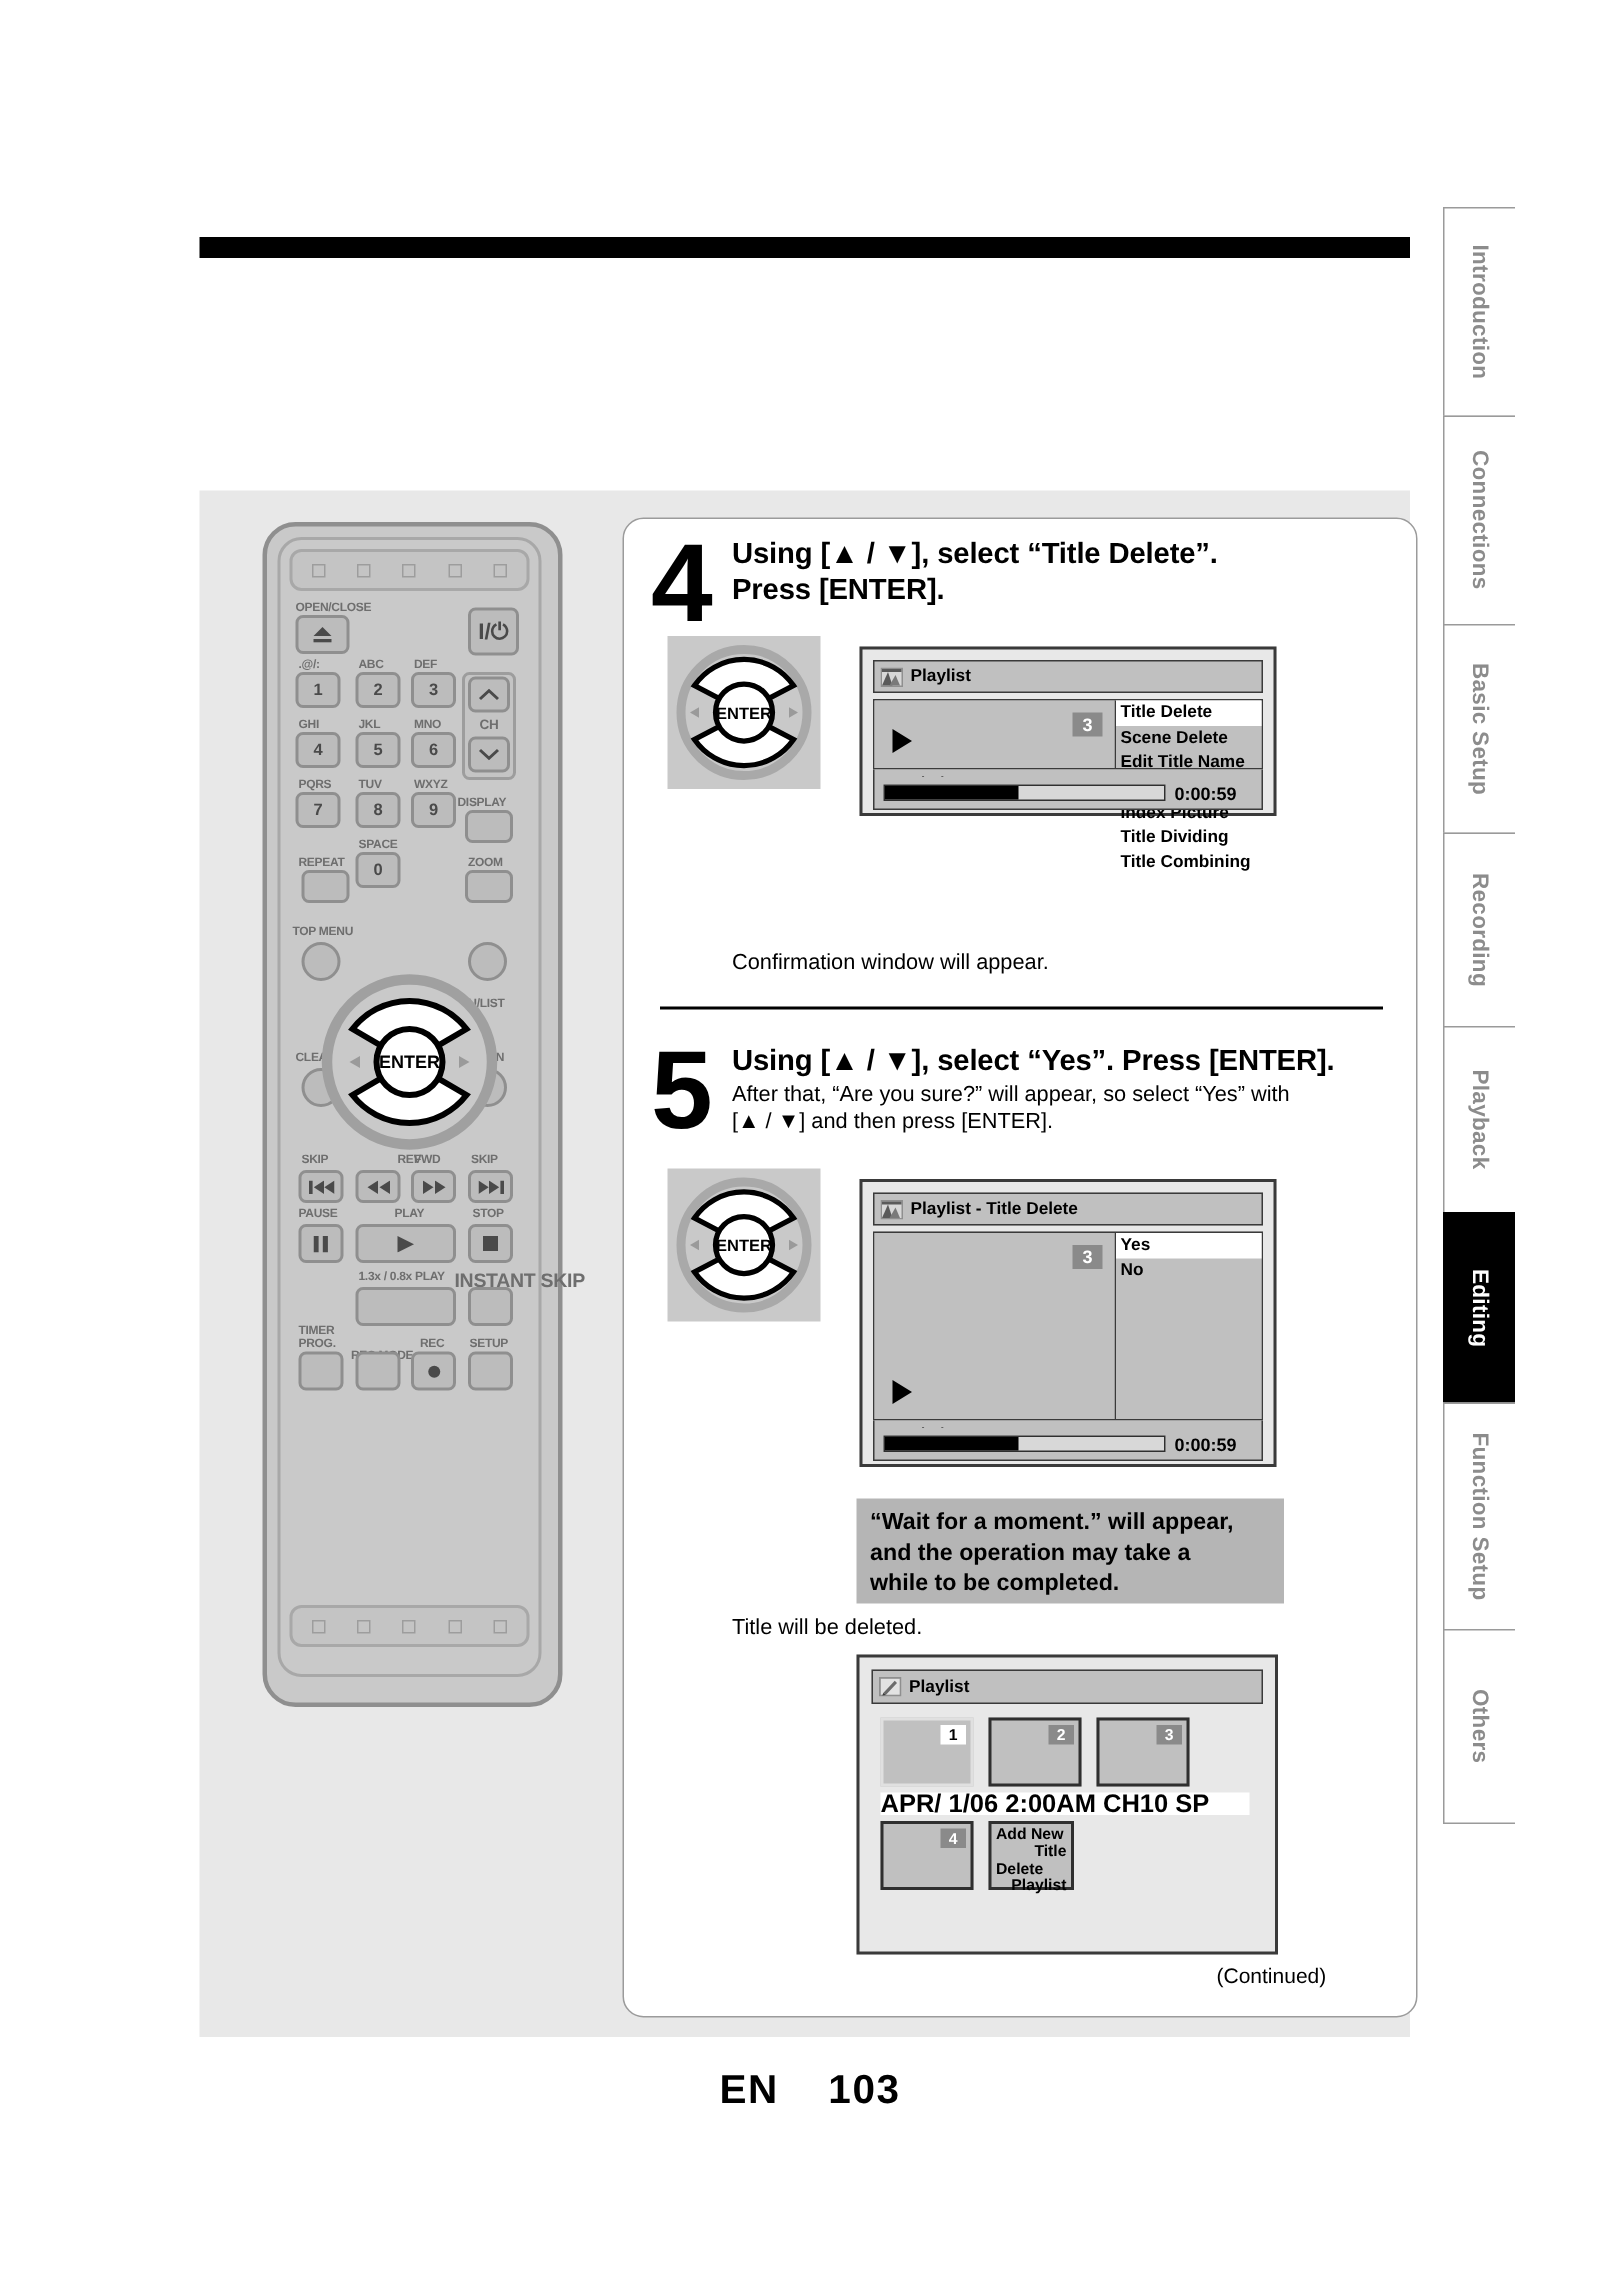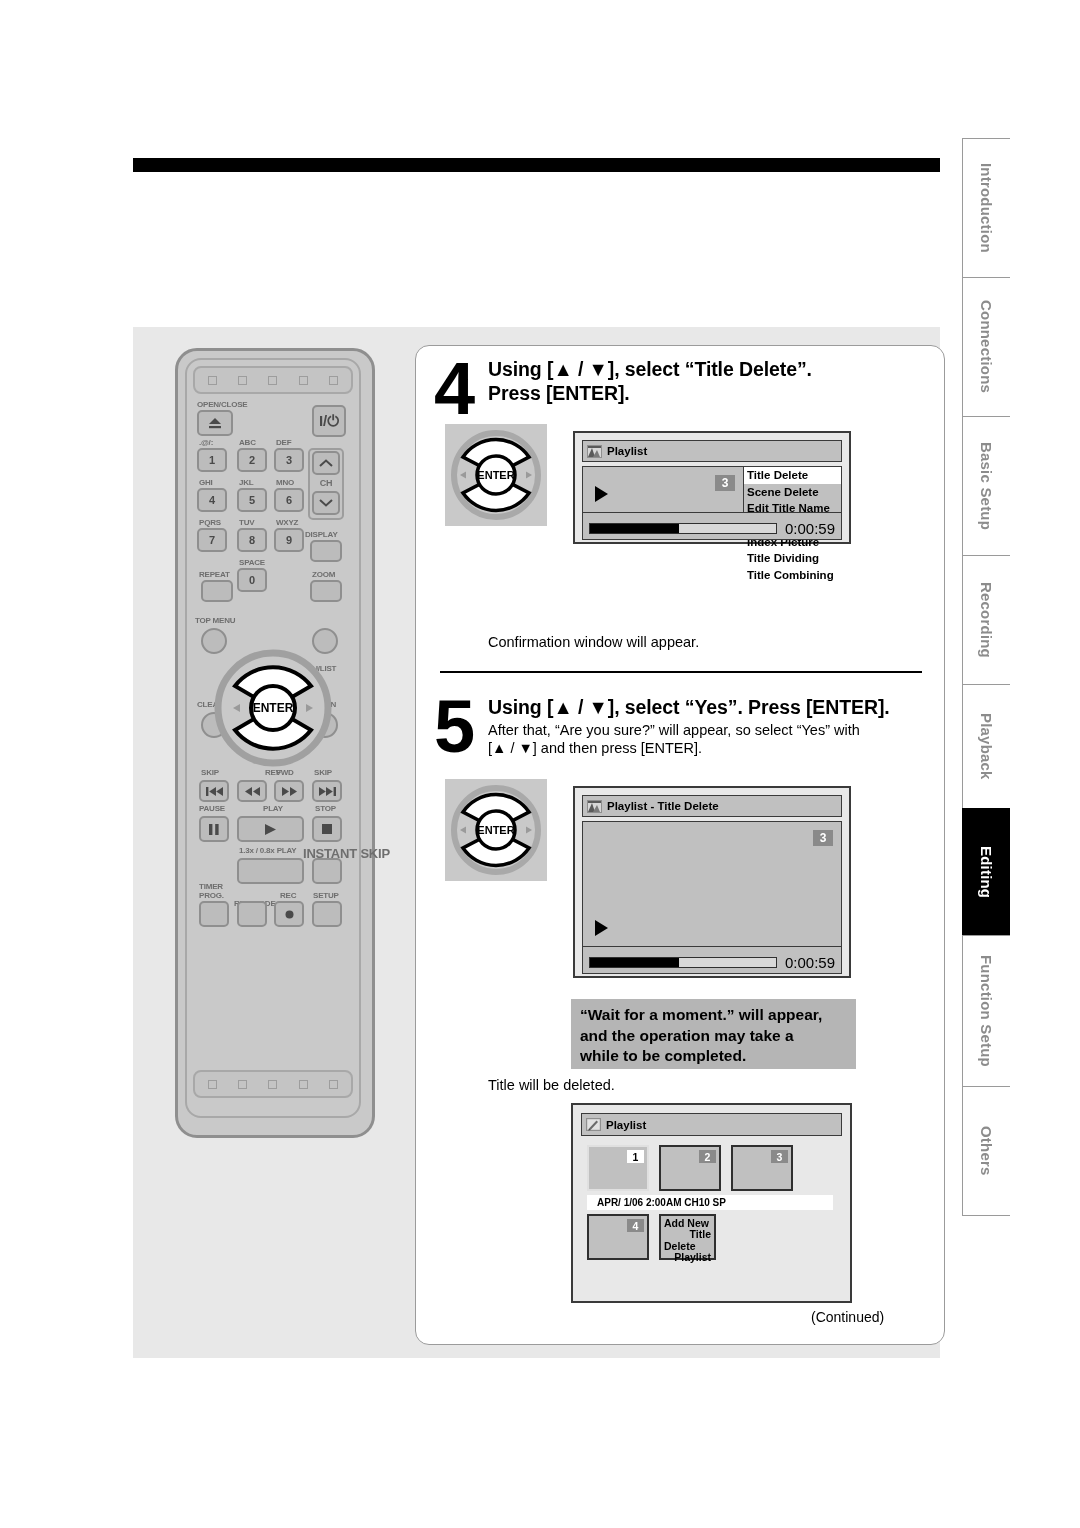--- a/index.html
+++ b/index.html
@@ -128,21 +128,21 @@
     display:flex;align-items:center;padding-left:7px;
     font-size:11.5px;font-weight:bold;color:#000;
   }
   .osd-bar{
     position:absolute;left:7px;right:7px;height:22px;background:#c0c0c0;
     border:1.5px solid #3a3a3a;border-top:none;box-sizing:border-box;
     display:flex;align-items:center;padding:0 6px;gap:6px;
   }
   .bar-track{flex:1;height:11px;background:#d8d8d8;border:1.5px solid #2f2f2f;box-sizing:border-box;position:relative;}
   .bar-fill{position:absolute;left:0;top:0;bottom:0;width:48%;background:#000;}
-  .bar-time{font-size:15px;font-weight:normal;color:#000;width:52px;text-align:right;}
+  .bar-time{font-size:12px;font-weight:bold;color:#000;width:52px;text-align:left;}
 
   
   .notebox{
     position:absolute;background:#b5b5b5;
     font-size:15.5px;font-weight:bold;color:#000;line-height:1.33;
     padding:6px 9px;box-sizing:border-box;
   }
 
   
   .osd2{position:absolute;background:#e8e8e8;border:2px solid #3a3a3a;box-sizing:border-box;}
@@ -153,21 +153,21 @@
     box-sizing:border-box;position:relative;
   }
   .thumb.sel{border-color:#e0e0e0;}
   .tnum{
     position:absolute;right:3px;top:3px;width:17px;height:13px;background:#8a8a8a;color:#fff;
     font-size:10.5px;font-weight:bold;display:flex;align-items:center;justify-content:center;
   }
   .tnum.white{background:#fff;color:#000;}
   .tinfo{
     margin:4px 0 4px 0;background:#fff;height:15px;display:flex;align-items:center;
-    padding-left:10px;font-size:10px;font-weight:bold;color:#000;width:246px;box-sizing:border-box;
+    font-size:17px;font-weight:bold;color:#000;width:246px;box-sizing:border-box;
   }
   .addbox{
     width:57px;height:46px;background:#c0c0c0;border:2px solid #2f2f2f;box-sizing:border-box;
     font-size:10.5px;font-weight:bold;color:#000;line-height:1.08;padding:2px 3px;
   }
   .addbox .l{display:block;text-align:left;}
   .addbox .r{display:block;text-align:right;}
 
   .continued{position:absolute;font-size:14px;color:#000;}
   .folio{
@@ -458,20 +458,24 @@
               <path d="M6 12 L10 5 L13 12 Z" fill="#7a7a7a"></path>
             <rect x="1" y="1" width="13" height="2" fill="#5a5a5a"></rect>
           </svg>
           <span>Playlist - Title Delete</span>
         </div>
         <div class="osd-main" style="top:33px;height:126px;">
           <div class="osd-preview">
             <div class="num-chip">3</div>
             <div class="play-tri"></div>
           </div>
+          <div class="osd-menu" id="osdMenu5">
+              <div class="mi sel">Yes</div>
+              <div class="mi">No</div>
+            </div>
         </div>
         <div class="osd-info" style="top:159px;">JAN/ 1/06 1:00AM CH12 XP</div>
         <div class="osd-bar" style="top:164px;">
           <div class="bar-track">
               <div class="bar-fill" id="bar5" style="width: 48%;"></div>
             </div>
           <div class="bar-time">0:00:59</div>
         </div>
       </div>
 
@@ -518,14 +522,19 @@
               <span class="r">Playlist</span>
             </div>
           </div>
         </div>
       </div>
 
       <div class="continued" style="left:395px;top:963px;">(Continued)</div>
     </div>
   </div>
 
+  <div class="folio">
+    <span>EN</span>
+    <span style="display:inline-block;width:16px;"></span>
+    <span>103</span>
+  </div>
 
 </div>
 
 </body></html>

